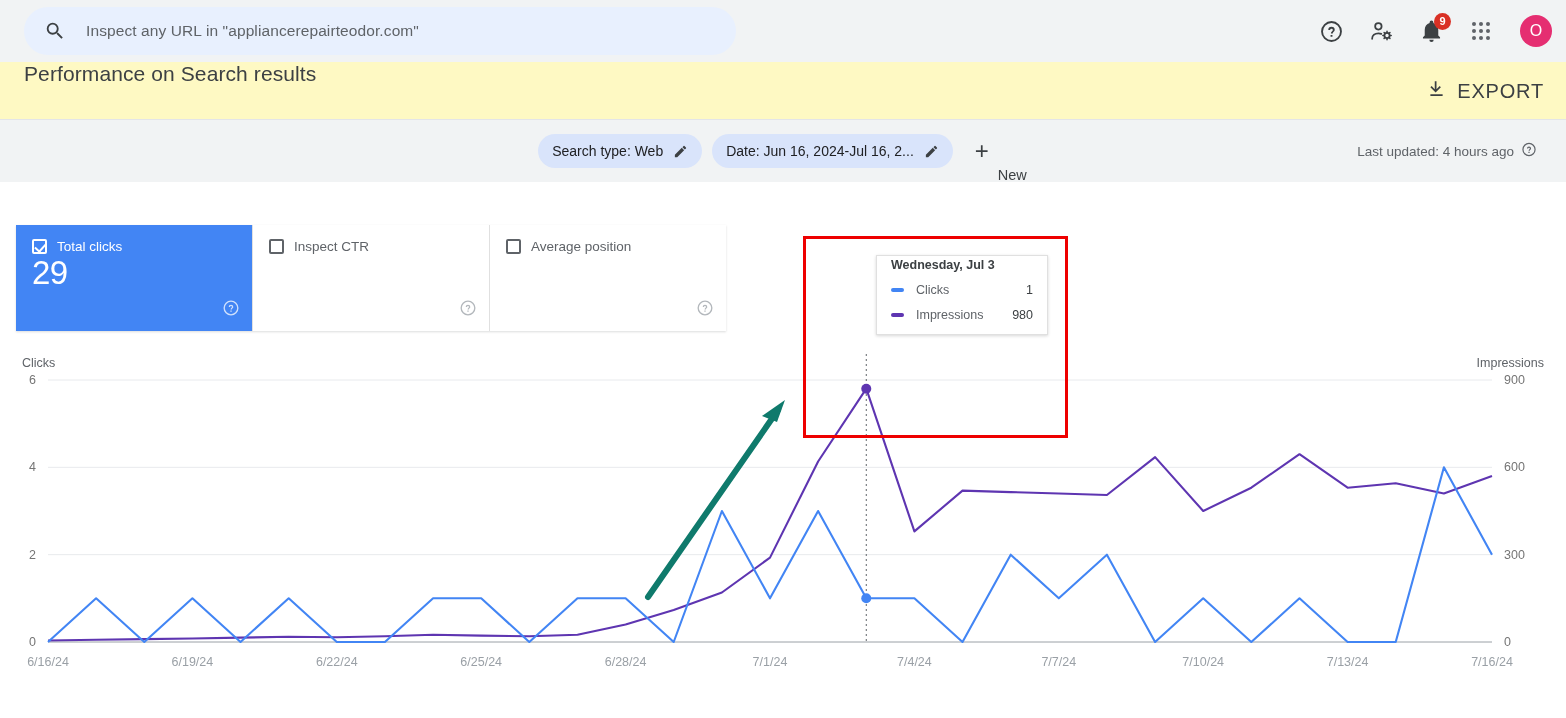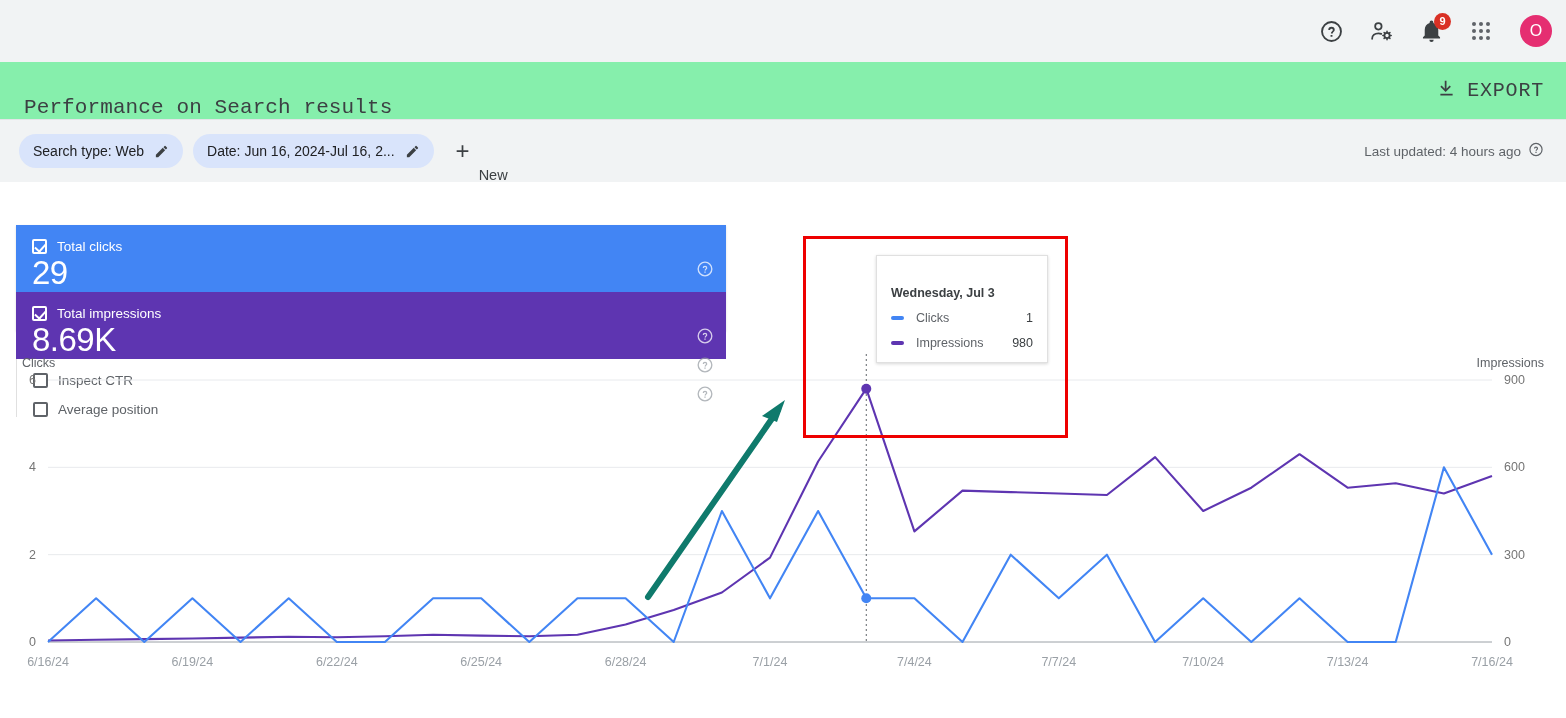--- a/index.html
+++ b/index.html
@@ -45,63 +45,61 @@
   .grid-icon i { width:4px; height:4px; background:#5f6368; border-radius:50%; display:block;}
   .avatar {
     width:32px; height:32px; border-radius:50%;
     background:#e52e71; color:#fff;
     font-size:16px; display:flex; align-items:center; justify-content:center;
     margin-left:4px;
   }
 
   
   .title-row {
-    height:58px; background:#86efac;
-    display:flex; align-items:flex-end;
+    height:58px; background:#fef9c3;
+    display:flex; align-items:flex-start;
     padding:0 24px; position:relative;
     border-bottom:1px solid #e3e5e8;
-    font-family:Liberation Mono, monospace;
   }
   .page-title { font-size:21px; color:#3c4043; font-weight:400; letter-spacing:.1px;}
   .export-btn {
     position:absolute; right:22px; top:50%; transform:translateY(-50%);
     display:flex; align-items:center; gap:10px; cursor:pointer;
   }
   .export-btn .lbl { font-size:20px; letter-spacing:.8px; color:#3c4043; font-weight:500;}
 
   
   .filter-row {
     height:62px; background:#f1f3f4;
     display:flex; align-items:center;
-    padding:0 8px 0 19px; position:relative;
+    padding:0 8px 0 19px; position:relative;justify-content:center;
   }
   .chip {
     height:34px; border-radius:17px; background:#d9e4fb;
     display:flex; align-items:center; gap:10px;
     padding:0 14px; margin-right:10px;
     font-size:14px; color:#202124; cursor:pointer; white-space:nowrap;
   }
   .chip .pencil { width:15px; height:15px; flex:0 0 15px; }
   .new-btn { display:flex; align-items:center; gap:9px; padding:0 12px; cursor:pointer;}
   .new-btn .plus { font-size:24px; line-height:1; color:#3c4043; font-weight:300;}
   .new-btn .lbl { font-size:14.5px; color:#3c4043;margin-top:48px; }
   .last-updated {
-    position:absolute; right:22px; top:50%; transform:translateY(-50%);
+    position:absolute; right:29px; top:50%; transform:translateY(-50%);
     display:flex; align-items:center; gap:7px;
     font-size:13.5px; color:#5f6368;
   }
 
   
   .cards {
     position:absolute; left:16px; top:225px;
     width:710px; height:106px;
     display:flex;
     box-shadow:0 1px 2px rgba(60,64,67,.18);
     background:#fff;
-    flex-direction:column;
   }
   .card { flex:1 1 0; position:relative; padding:14px 16px 0 16px; }
   .card.blue  { background:#4285f4; color:#fff; }
   .card.purple{ background:#5e35b1; color:#fff; }
   .card.plain { background:#fff; color:#5f6368; border-left:1px solid #e0e0e0;}
   .card .c-head { display:flex; align-items:center; gap:10px; font-size:13.5px; }
   .cbox {
     width:15px; height:15px; border-radius:2px;
     border:2px solid currentColor; position:relative; flex:0 0 15px;
   }
@@ -117,39 +115,47 @@
   
   .chart-wrap { position:absolute; left:0; top:350px; width:1566px; height:330px; }
   .axis-title { position:absolute; font-size:12.5px; color:#5f6368; }
   svg.plot { position:absolute; left:0; top:0; }
 
   
   .tooltip {
     position:absolute; left:876px; top:255px; width:172px;
     background:#fff; border:1px solid #e0e0e0;
     box-shadow:0 1px 3px rgba(0,0,0,.16);
-    padding:30px 14px 12px 14px; z-index:5;
+    padding:2px 14px 12px 14px; z-index:5;
   }
   .tt-date { font-size:12.5px; color:#3c4043; font-weight:700; margin-bottom:11px; }
   .tt-row { display:flex; align-items:center; font-size:12.5px; color:#5f6368; margin-bottom:11px; }
   .tt-row:last-child { margin-bottom:0; }
   .tt-sw { width:13px; height:4px; border-radius:2px; flex:0 0 13px; margin-right:12px; }
   .tt-lbl { flex:1 1 auto; }
   .tt-val { color:#3c4043; margin-left:8px; }
 
   .redbox {
     position:absolute; left:803px; top:236px;
     width:265px; height:202px;
     border:3px solid #ee0000; z-index:6; pointer-events:none;
   }
 </style>
 </head>
 <body>
 
 <div class="topbar">
+  <div class="searchbox">
+    <span class="s-icon">
+      <svg viewBox="0 0 24 24" width="22" height="22">
+          <path fill="#3c4043" d="M15.5 14h-.79l-.28-.27A6.47 6.47 0 0016 9.5 6.5 6.5 0 109.5 16c1.61 0 3.09-.59 4.23-1.57l.27.28v.79l5 4.99L20.49 19l-4.99-5zm-6 0C7.01 14 5 11.99 5 9.5S7.01 5 9.5 5 14 7.01 14 9.5 11.99 14 9.5 14z"></path>
+        </svg>
+    </span>
+    <span class="s-ph">Inspect any URL in "appliancerepairteodor.com"</span>
+  </div>
 
   <div class="top-icons">
     <div class="ticon">
       <svg viewBox="0 0 24 24" width="25" height="25">
           <path fill="#3c4043" d="M12 2a10 10 0 100 20 10 10 0 000-20zm0 18.2A8.2 8.2 0 1120.2 12 8.2 8.2 0 0112 20.2zm-.9-3.1h1.8v-1.8h-1.8zm.9-9.6a3.1 3.1 0 00-3.1 3.1h1.8a1.3 1.3 0 112.6 0c0 1.3-1.9 1.45-1.9 3.3h1.8c0-1.35 1.9-1.6 1.9-3.3A3.1 3.1 0 0012 7.5z"></path>
         </svg>
     </div>
     <div class="ticon">
       <svg viewBox="0 0 24 24" width="25" height="25">
         <circle cx="9" cy="7" r="3.1" fill="none" stroke="#3c4043" stroke-width="1.7"></circle>
@@ -231,32 +237,20 @@
       <span>Total clicks</span>
     </div>
     <div class="c-val">29</div>
     <span class="c-help">
       <svg viewBox="0 0 24 24" width="18" height="18">
           <path fill="#ffffff" d="M12 2a10 10 0 100 20 10 10 0 000-20zm0 18.2A8.2 8.2 0 1120.2 12 8.2 8.2 0 0112 20.2zm-.9-3.1h1.8v-1.8h-1.8zm.9-9.6a3.1 3.1 0 00-3.1 3.1h1.8a1.3 1.3 0 112.6 0c0 1.3-1.9 1.45-1.9 3.3h1.8c0-1.35 1.9-1.6 1.9-3.3A3.1 3.1 0 0012 7.5z"></path>
         </svg>
     </span>
   </div>
 
-  <div class="card purple">
-    <div class="c-head">
-      <span class="cbox checked"></span>
-      <span>Total impressions</span>
-    </div>
-    <div class="c-val">8.69K</div>
-    <span class="c-help">
-      <svg viewBox="0 0 24 24" width="18" height="18">
-          <path fill="#ffffff" d="M12 2a10 10 0 100 20 10 10 0 000-20zm0 18.2A8.2 8.2 0 1120.2 12 8.2 8.2 0 0112 20.2zm-.9-3.1h1.8v-1.8h-1.8zm.9-9.6a3.1 3.1 0 00-3.1 3.1h1.8a1.3 1.3 0 112.6 0c0 1.3-1.9 1.45-1.9 3.3h1.8c0-1.35 1.9-1.6 1.9-3.3A3.1 3.1 0 0012 7.5z"></path>
-        </svg>
-    </span>
-  </div>
 
   <div class="card plain">
     <div class="c-head">
       <span class="cbox"></span>
       <span>Inspect CTR</span>
     </div>
     <span class="c-help">
       <svg viewBox="0 0 24 24" width="18" height="18">
           <path fill="#9aa0a6" d="M12 2a10 10 0 100 20 10 10 0 000-20zm0 18.2A8.2 8.2 0 1120.2 12 8.2 8.2 0 0112 20.2zm-.9-3.1h1.8v-1.8h-1.8zm.9-9.6a3.1 3.1 0 00-3.1 3.1h1.8a1.3 1.3 0 112.6 0c0 1.3-1.9 1.45-1.9 3.3h1.8c0-1.35 1.9-1.6 1.9-3.3A3.1 3.1 0 0012 7.5z"></path>
         </svg>

